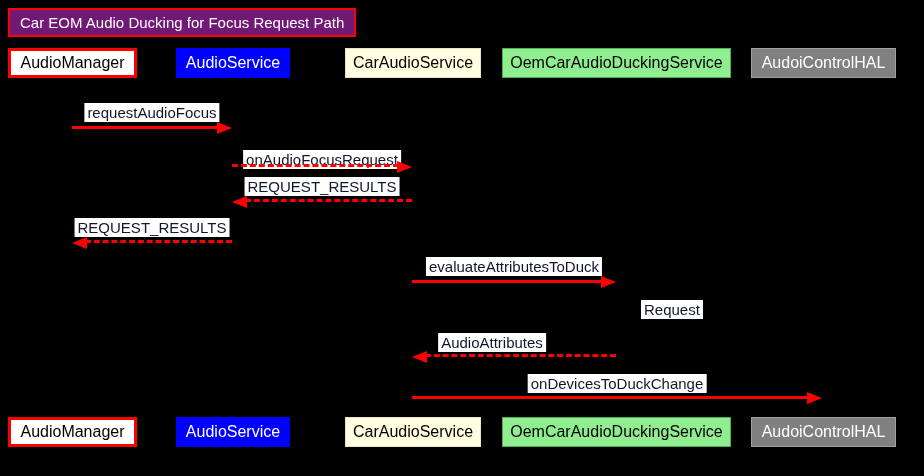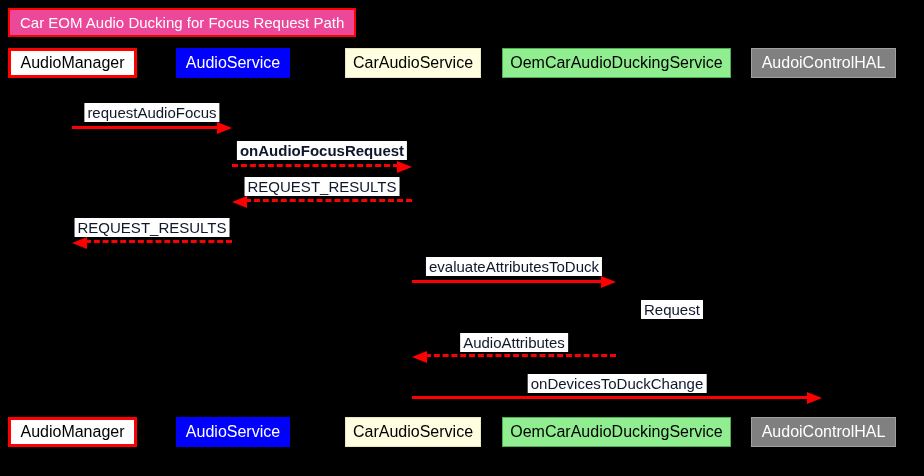--- a/index.html
+++ b/index.html
@@ -56,51 +56,51 @@
     border-bottom:6px solid transparent;
   }
   .arrow-head.right{border-left:15px solid var(--arrow,#ff0000);}
   .arrow-head.left{border-right:15px solid var(--arrow,#ff0000);}
 </style>
 </head>
 <body>
 
 <div id="stage" style="background-color: rgb(0, 0, 0);">
 
-  <div class="title-box" style="background-color: #ec4899; border-color: rgb(255, 0, 0); color: rgb(255, 255, 255);">Car EOM Audio Ducking for Focus Request Path</div>
+  <div class="title-box" style="background-color: #701a75; border-color: rgb(255, 0, 0); color: rgb(255, 255, 255);">Car EOM Audio Ducking for Focus Request Path</div>
 
   <div class="participant top actor-main" style="left: 8px; width: 129px; background-color: rgb(255, 255, 255); color: rgb(0, 0, 0); border-color: rgb(255, 0, 0);">AudioManager</div>
   <div class="participant top" style="left: 176px; width: 114px; background-color: rgb(0, 0, 255); color: rgb(255, 255, 255); border-color: rgb(0, 0, 255);">AudioService</div>
   <div class="participant top" style="left: 345px; width: 136px; background-color: rgb(255, 254, 224); color: rgb(0, 0, 0); border-color: rgb(232, 230, 192);">CarAudioService</div>
   <div class="participant top" style="left: 502px; width: 229px; background-color: rgb(144, 238, 144); color: rgb(0, 0, 0); border-color: rgb(76, 175, 80);">OemCarAudioDuckingService</div>
   <div class="participant top" style="left: 751px; width: 145px; background-color: rgb(128, 128, 128); color: rgb(255, 255, 255); border-color: rgb(160, 160, 160);">AudoiControlHAL</div>
 
   <div class="msg-label centered" style="left:152px;top:103px;">requestAudioFocus</div>
   <div class="arrow-line-solid" style="left:72px;top:126px;width:147px;"></div>
   <div class="arrow-head right" style="left:217px;top:122px;"></div>
 
-  <div class="msg-label centered" style="left:322px;top:141px;font-weight:bold;">onAudioFocusRequest</div>
+  <div class="msg-label centered" style="left:322px;top:150px;">onAudioFocusRequest</div>
   <div class="arrow-line-dashed" style="left:232px;top:164px;width:167px;"></div>
   <div class="arrow-head right" style="left:397px;top:161px;"></div>
 
   <div class="msg-label centered" style="left:322px;top:177px;">REQUEST_RESULTS</div>
   <div class="arrow-line-dashed" style="left:245px;top:199px;width:167px;"></div>
   <div class="arrow-head left" style="left:232px;top:196px;"></div>
 
   <div class="msg-label centered" style="left:152px;top:218px;">REQUEST_RESULTS</div>
   <div class="arrow-line-dashed" style="left:85px;top:240px;width:147px;"></div>
   <div class="arrow-head left" style="left:72px;top:237px;"></div>
 
   <div class="msg-label centered" style="left:514px;top:257px;">evaluateAttributesToDuck</div>
   <div class="arrow-line-solid" style="left:412px;top:280px;width:189px;"></div>
   <div class="arrow-head right" style="left:601px;top:276px;"></div>
 
   <div class="msg-label" style="left:641px;top:300px;">Request</div>
 
-  <div class="msg-label centered" style="left:514px;top:333px;">AudioAttributes</div>
+  <div class="msg-label centered" style="left:492px;top:333px;">AudioAttributes</div>
   <div class="arrow-line-dashed" style="left:425px;top:354px;width:191px;"></div>
   <div class="arrow-head left" style="left:412px;top:351px;"></div>
 
   <div class="msg-label centered" style="left:617px;top:374px;">onDevicesToDuckChange</div>
   <div class="arrow-line-solid" style="left:412px;top:396px;width:395px;"></div>
   <div class="arrow-head right" style="left:807px;top:392px;"></div>
 
   <div class="participant bottom actor-main" style="left: 8px; width: 129px; background-color: rgb(255, 255, 255); color: rgb(0, 0, 0); border-color: rgb(255, 0, 0);">AudioManager</div>
   <div class="participant bottom" style="left: 176px; width: 114px; background-color: rgb(0, 0, 255); color: rgb(255, 255, 255); border-color: rgb(0, 0, 255);">AudioService</div>
   <div class="participant bottom" style="left: 345px; width: 136px; background-color: rgb(255, 254, 224); color: rgb(0, 0, 0); border-color: rgb(232, 230, 192);">CarAudioService</div>

